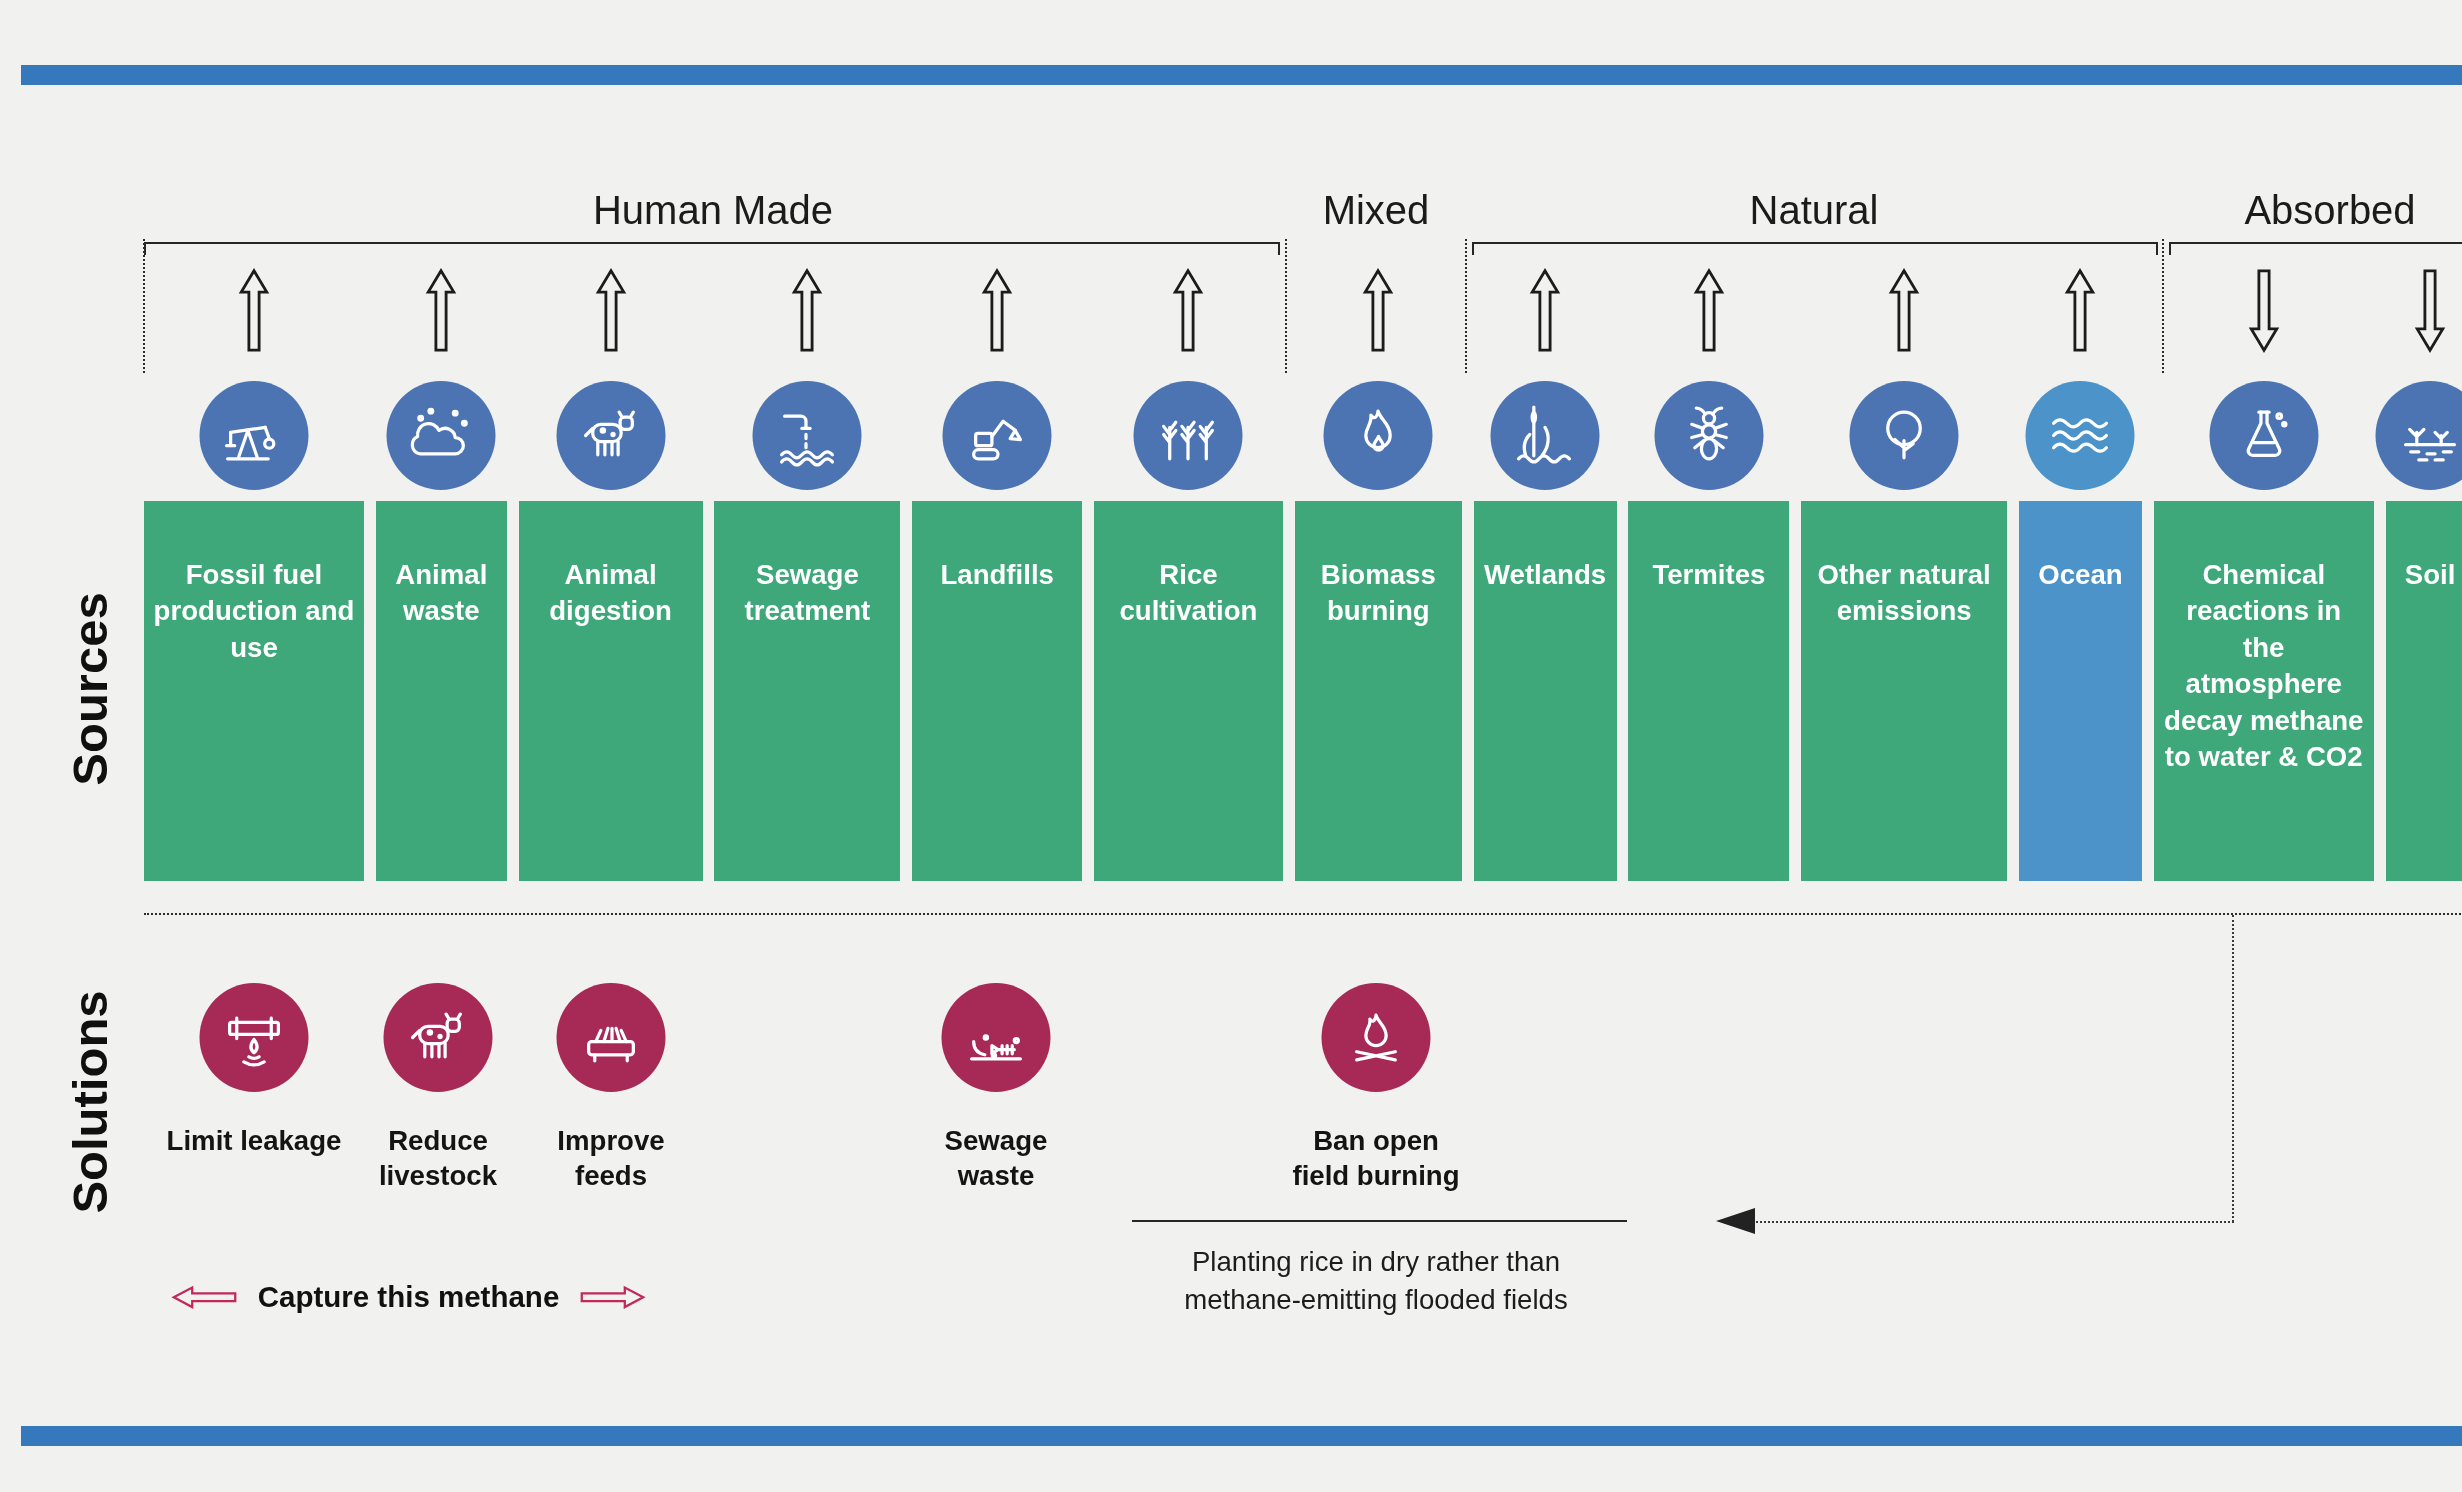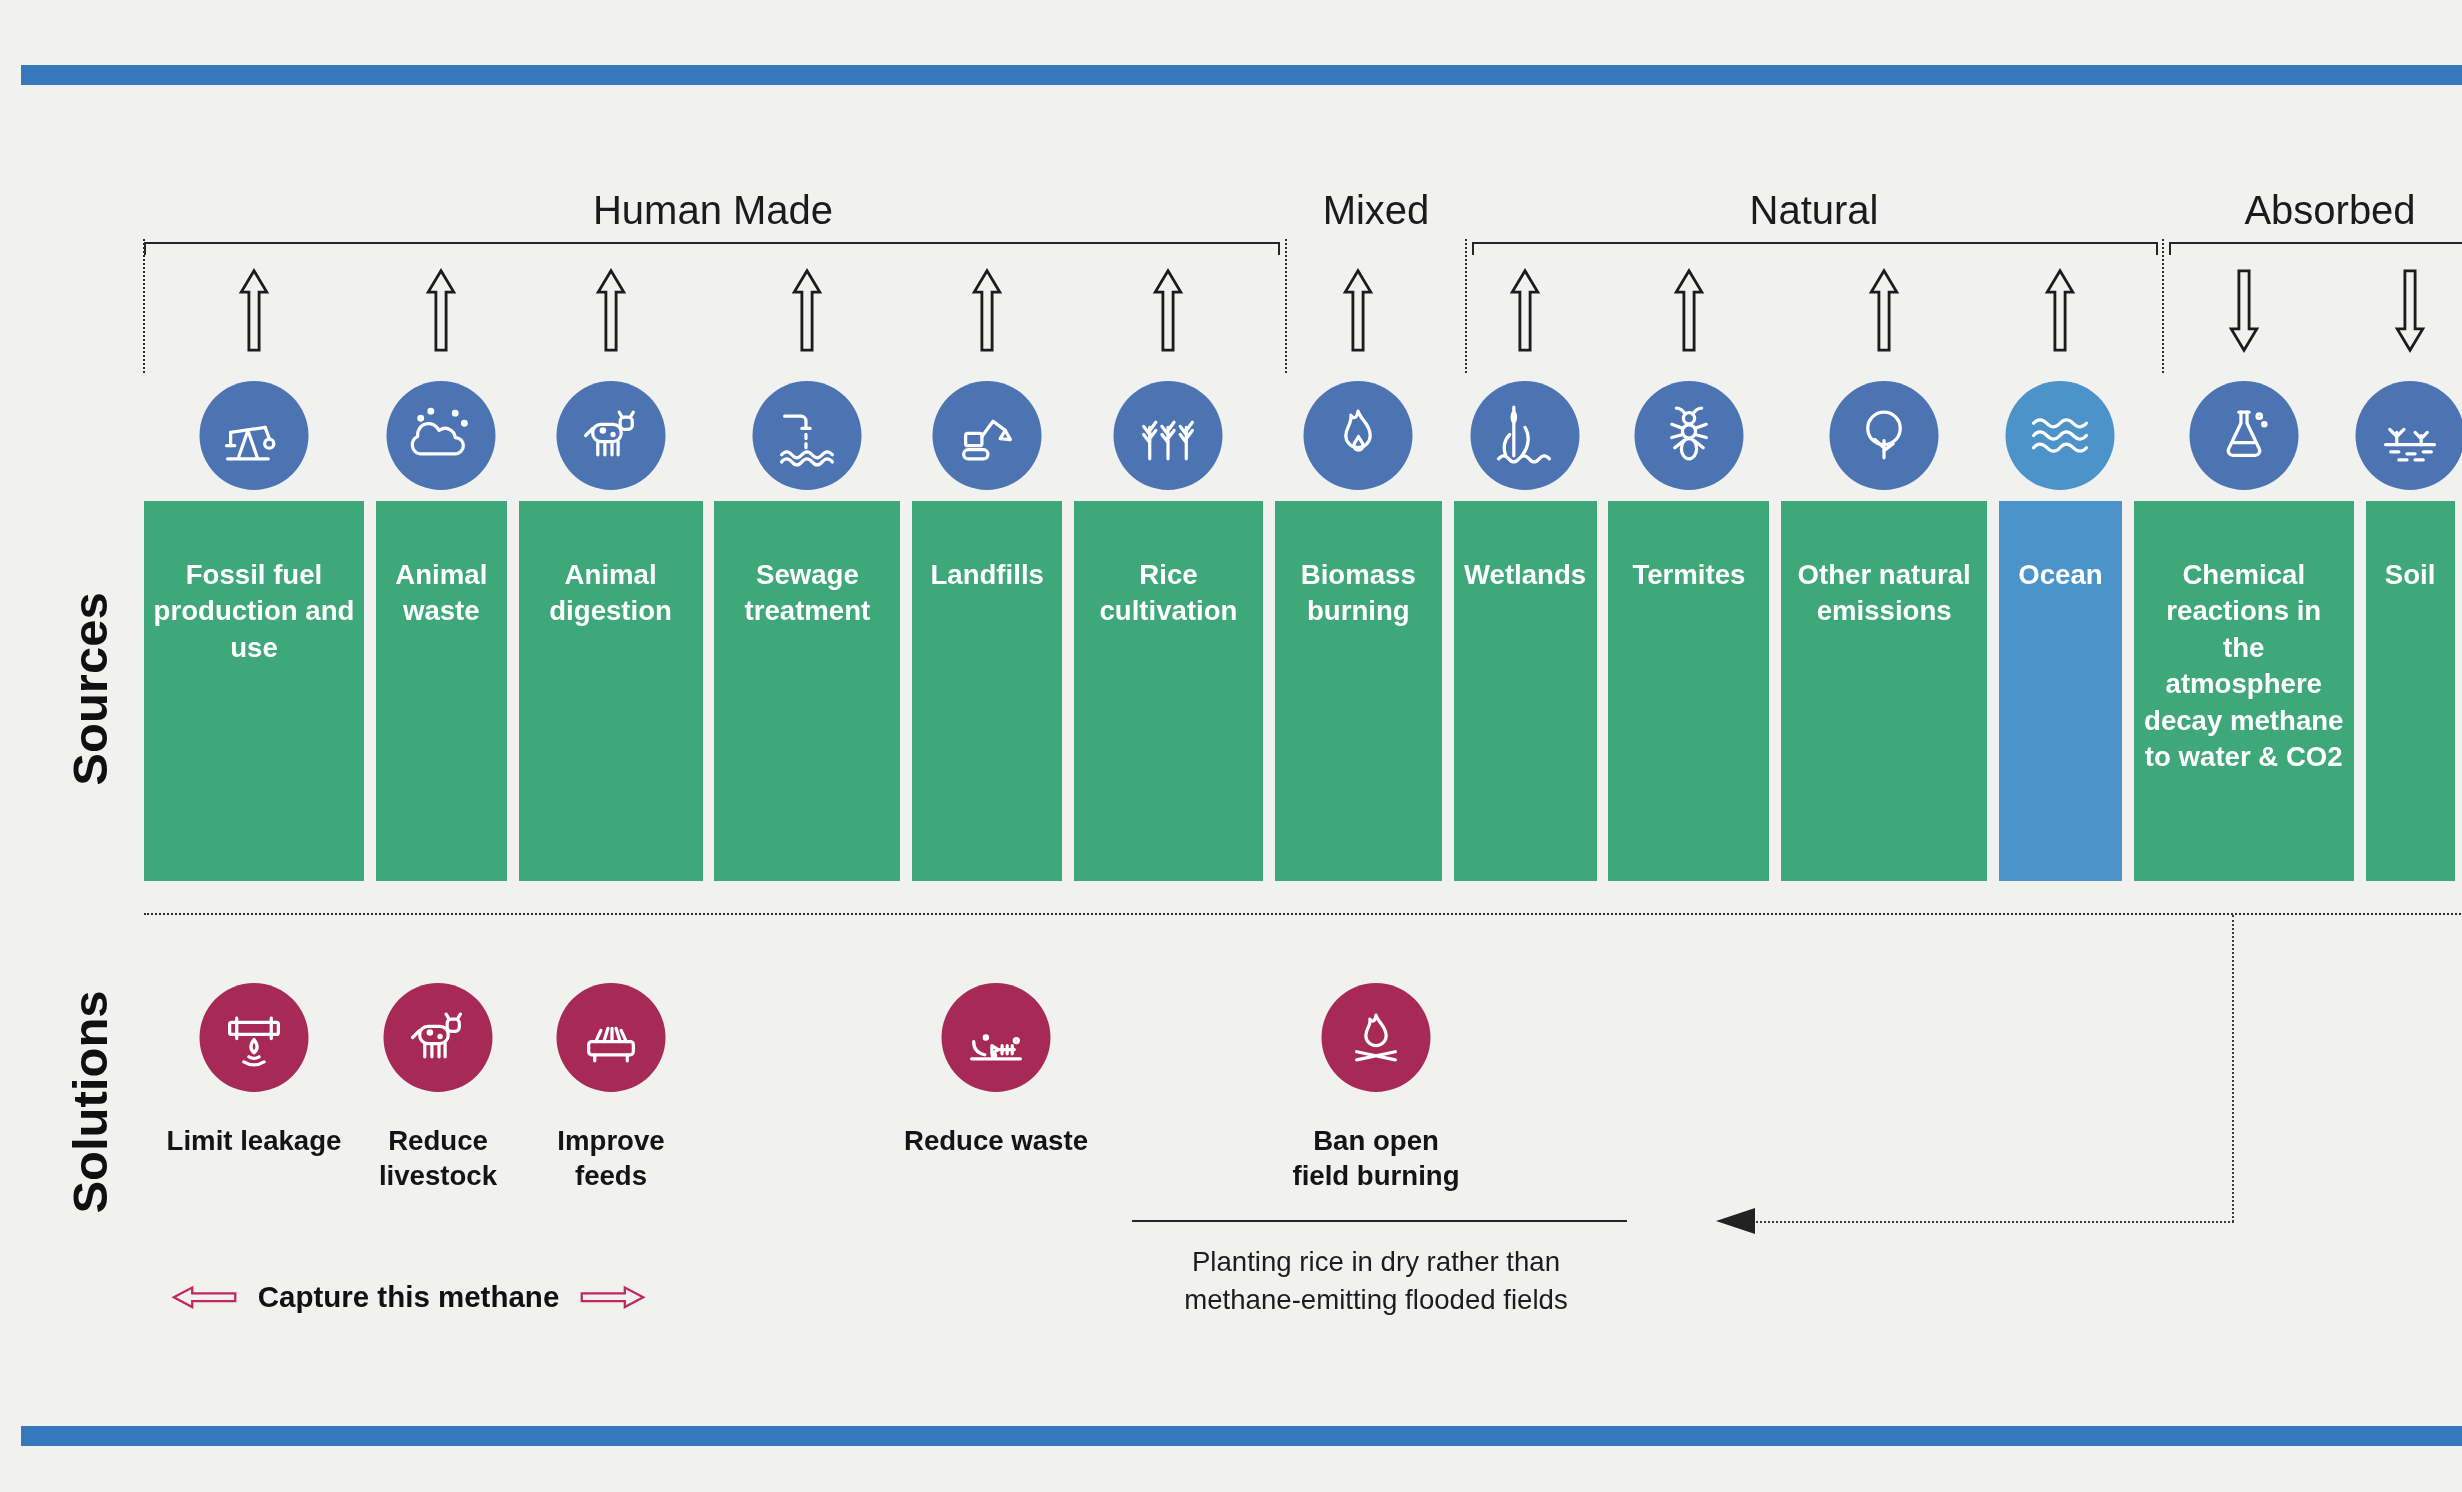--- a/index.html
+++ b/index.html
@@ -265,21 +265,21 @@
             <use href="#sym-arrow-up"></use>
           </svg></div>
       <div class="circle">
           <svg class="ic" viewBox="0 0 132 132" width="65" height="65">
             <use href="#sym-sewage"></use>
           </svg>
         </div>
       <div class="col-label">Sewage treatment</div>
     </div>
 
-    <div class="col" style="width:150px">
+    <div class="col" style="width:170px">
       <div class="arrow up"><svg viewBox="0 0 70 180" width="34" height="89">
             <use href="#sym-arrow-up"></use>
           </svg></div>
       <div class="circle">
           <svg class="ic" viewBox="0 0 132 132" width="65" height="65">
             <use href="#sym-excavator"></use>
           </svg>
         </div>
       <div class="col-label">Landfills</div>
     </div>
@@ -407,21 +407,21 @@
         </svg>
       </div>
     <div class="sol-label">Improve feeds</div>
   </div>
   <div class="sol" style="left:996px">
     <div class="circle2">
         <svg class="ic" viewBox="0 0 132 132" width="65" height="65">
           <use href="#sym-food-waste"></use>
         </svg>
       </div>
-    <div class="sol-label">Reduce waste</div>
+    <div class="sol-label">Sewage waste</div>
   </div>
   <div class="sol" style="left:1376px">
     <div class="circle2">
         <svg class="ic" viewBox="0 0 132 132" width="65" height="65">
           <use href="#sym-campfire"></use>
         </svg>
       </div>
     <div class="sol-label">Ban open field burning</div>
   </div>
 

